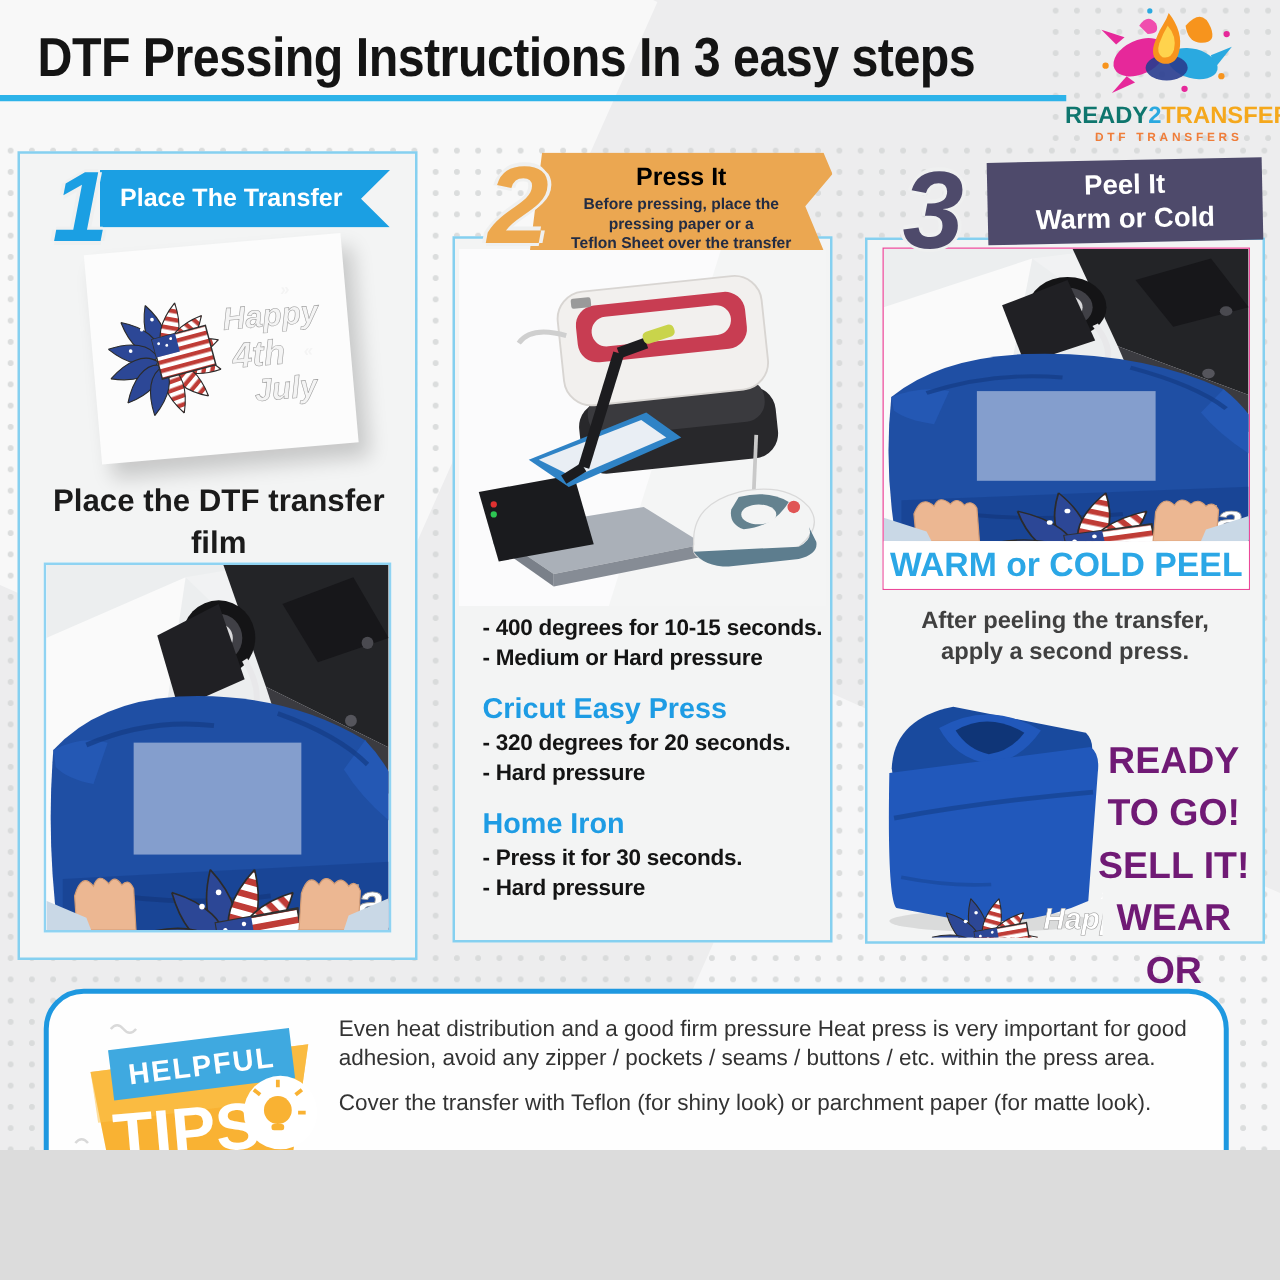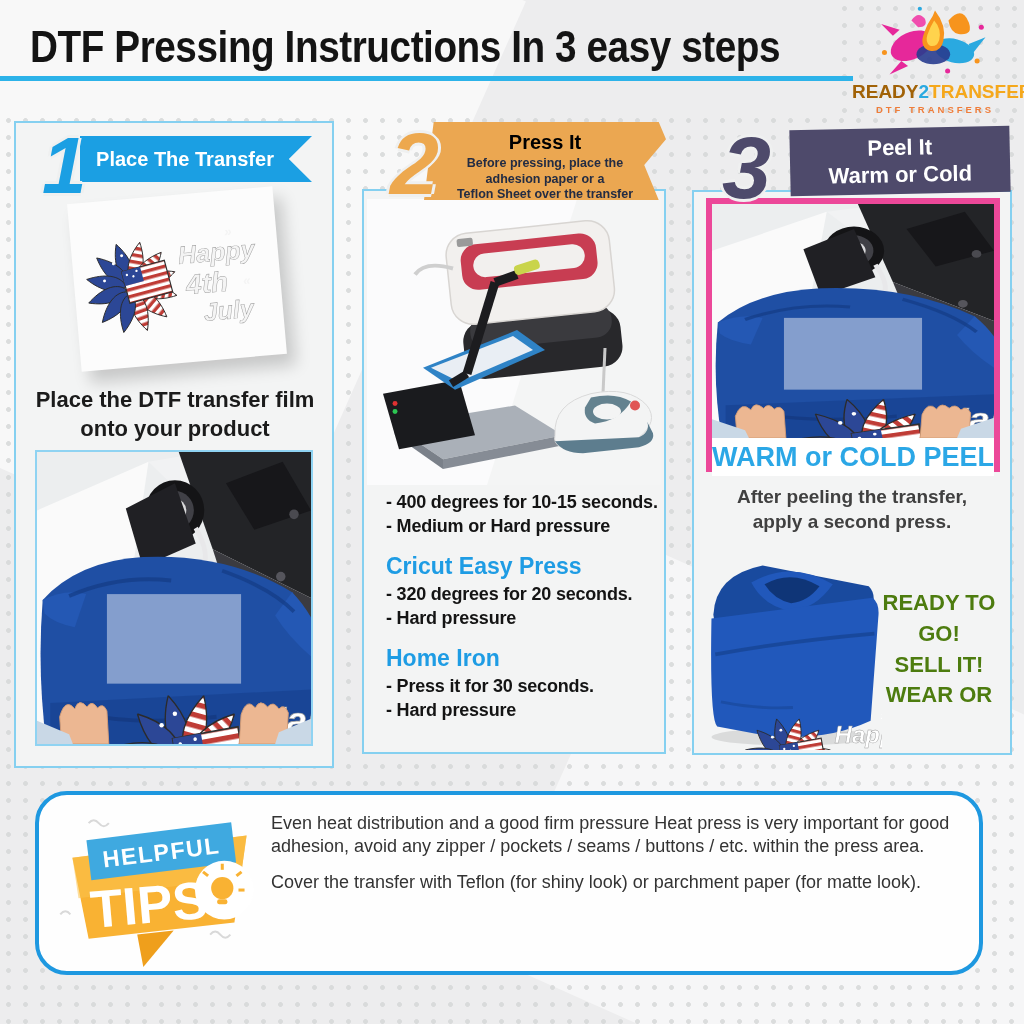--- a/index.html
+++ b/index.html
@@ -1,31 +1,31 @@
 <!DOCTYPE html>
 <html><head>
 <meta charset="utf-8">
 <style>
   html,body{margin:0;padding:0;background:#dcdcdc;}
   *{box-sizing:border-box;}
-  .canvas{position:relative;width:1024px;height:1024px;background:#ededee;overflow:hidden;
+  .canvas{position:relative;width:1024px;height:920px;background:#ededee;overflow:hidden;
           font-family:"Liberation Sans",sans-serif;}
   .abs{position:absolute;}
   
   .streak{position:absolute;background:rgba(255,255,255,.6);transform:rotate(24deg);z-index:0;}
   .dots{position:absolute;z-index:0;opacity:.85;
         background-image:radial-gradient(circle,#d6d8d8 2.1px,rgba(0,0,0,0) 2.7px);
         background-size:17px 17px;}
   
   .title{position:absolute;left:30px;top:22px;font-size:44px;font-weight:900;color:#141414;
          letter-spacing:-.5px;transform:scaleX(.88);transform-origin:left center;white-space:nowrap;z-index:2;}
   .title-rule{position:absolute;left:0;top:76px;width:853px;height:5px;background:#2db3e9;z-index:2;}
   .logo{position:absolute;left:852px;top:2px;width:166px;text-align:center;z-index:2;}
   .logo-word{font-size:19px;font-weight:900;letter-spacing:0;line-height:1;margin-top:-4px;}
-  .logo-word .p1{color:#a16207;} .logo-word .p2{color:#2aa9e0;} .logo-word .p3{color:#f5a81c;}
+  .logo-word .p1{color:#0f766e;} .logo-word .p2{color:#2aa9e0;} .logo-word .p3{color:#f5a81c;}
   .logo-tag{font-size:9.5px;font-weight:700;letter-spacing:3px;color:#ef7d3a;margin-top:3px;}
   
   .stepbox{position:absolute;background:#f3f4f4;border:2px solid #85d0f0;z-index:1;}
   .num{position:absolute;font-style:italic;font-weight:900;line-height:1;z-index:3;
        text-shadow:3px 0 0 #eff0f0,-3px 0 0 #eff0f0,0 3px 0 #eff0f0,0 -3px 0 #eff0f0;}
   .ribbon{position:absolute;display:flex;flex-direction:column;justify-content:center;align-items:center;z-index:2;}
   .ribbon1{background:#1b9fe3;clip-path:polygon(0 0,100% 0,90% 50%,100% 100%,0 100%);}
   .ribbon1 .lbl{color:#fff;font-size:20px;font-weight:800;padding-right:22px;}
   .ribbon2{background:#eba751;clip-path:polygon(4% 0,97% 0,100% 22%,91% 55%,97% 100%,0 100%);}
   .ribbon2 .lbl{color:#000000;font-size:20px;font-weight:800;margin-top:12px;}
@@ -36,21 +36,21 @@
         transform:rotate(-5deg);box-shadow:8px 12px 16px rgba(0,0,0,.18);display:flex;
         align-items:center;justify-content:center;}
   .caption{position:absolute;text-align:center;font-weight:800;color:#1b1b1b;}
   .photo-frame{position:absolute;border:2px solid #8fd3f2;overflow:hidden;background:#fff;}
   .photo-frame svg{display:block;width:100%;height:100%;}
   .peel-label{height:38px;display:flex;align-items:center;justify-content:center;
               color:#2ba7e6;font-size:27px;font-weight:800;background:#fff;}
   .spec-group{margin-bottom:14px;}
   .spec-device{font-size:23px;font-weight:800;color:#1e9ce4;margin-bottom:3px;}
   .spec-line{font-size:18px;font-weight:800;color:#141414;line-height:1.33;letter-spacing:-.2px;}
-  .ready{position:absolute;text-align:center;font-size:22px;font-weight:800;color:#4d7c0f;line-height:1.4;}
+  .ready{position:absolute;text-align:center;font-size:30px;font-weight:800;color:#701a75;line-height:1.4;}
   
   .tipsbox{position:absolute;left:35px;top:791px;width:948px;height:184px;background:#fefefe;
            border:4px solid #1e98e0;border-radius:32px;z-index:2;}
   .tips-text{position:absolute;left:232px;top:17px;width:718px;}
   .tips-p{margin:0 0 12px;font-size:18px;color:#333;line-height:1.3;}
   svg text{font-family:"Liberation Sans",sans-serif;}
   .script{font-family:"DejaVu Serif",serif;font-style:italic;font-weight:bold;}
 </style>
 </head>
 <body>
@@ -173,21 +173,21 @@
     </div>
     <div class="logo-tag">DTF TRANSFERS</div>
   </div>
 
   <div class="stepbox" style="left:14px;top:121px;width:320px;height:647px;">
     <div class="film">
       <svg width="192" height="130" viewBox="0 0 130 74" style="--ink:#f4f4f4;">
         <use href="#design"></use>
       </svg>
     </div>
-    <div class="caption" style="left:5px;top:262px;width:308px;font-size:22px;line-height:1.32;">
+    <div class="caption" style="left:5px;top:262px;width:308px;font-size:25px;line-height:1.32;">
       <span style="display:block">Place the DTF transfer film</span>
       <span style="display:block">onto your product</span>
     </div>
     <div class="photo-frame" style="left:19px;top:327px;width:278px;height:296px;">
       <svg viewBox="0 0 290 300" preserveAspectRatio="none">
           <use href="#press-scene"></use>
         </svg>
     </div>
   </div>
   <div class="num" style="left:42px;top:126px;font-size:80px;color:#1b9fe3;">1</div>
@@ -247,27 +247,27 @@
         <div class="spec-line">- Press it for 30 seconds.</div>
         <div class="spec-line">- Hard pressure</div>
       </div>
     </div>
   </div>
   <div class="num" style="left:390px;top:120px;font-size:88px;color:#eda84e;">2</div>
   <div class="ribbon ribbon2" style="left:424px;top:122px;width:242px;height:78px;">
     <div class="lbl">Press It</div>
     <div class="sub">
       <span style="display:block">Before pressing, place the</span>
-      <span style="display:block">adhesion paper or a</span>
+      <span style="display:block">pressing paper or a</span>
       <span style="display:block">Teflon Sheet over the transfer</span>
     </div>
   </div>
 
   <div class="stepbox" style="left:692px;top:190px;width:320px;height:565px;">
-    <div class="abs" style="left:12px;top:6px;width:294px;height:274px;background:#fff;border:6px solid #ec4899;">
+    <div class="abs" style="left:12px;top:6px;width:294px;height:274px;background:#fff;border:1px solid #ec4899;">
       <div style="width:100%;height:234px;overflow:hidden;">
         <svg viewBox="0 0 290 300" preserveAspectRatio="none" style="display:block;width:100%;height:100%;">
           <use href="#press-scene"></use>
         </svg>
       </div>
       <div class="peel-label">WARM or COLD PEEL</div>
     </div>
     <div class="caption" style="left:0;top:292px;width:100%;font-size:19px;line-height:1.32;color:#404040;">
       <span style="display:block">After peeling the transfer,</span>
       <span style="display:block">apply a second press.</span>

